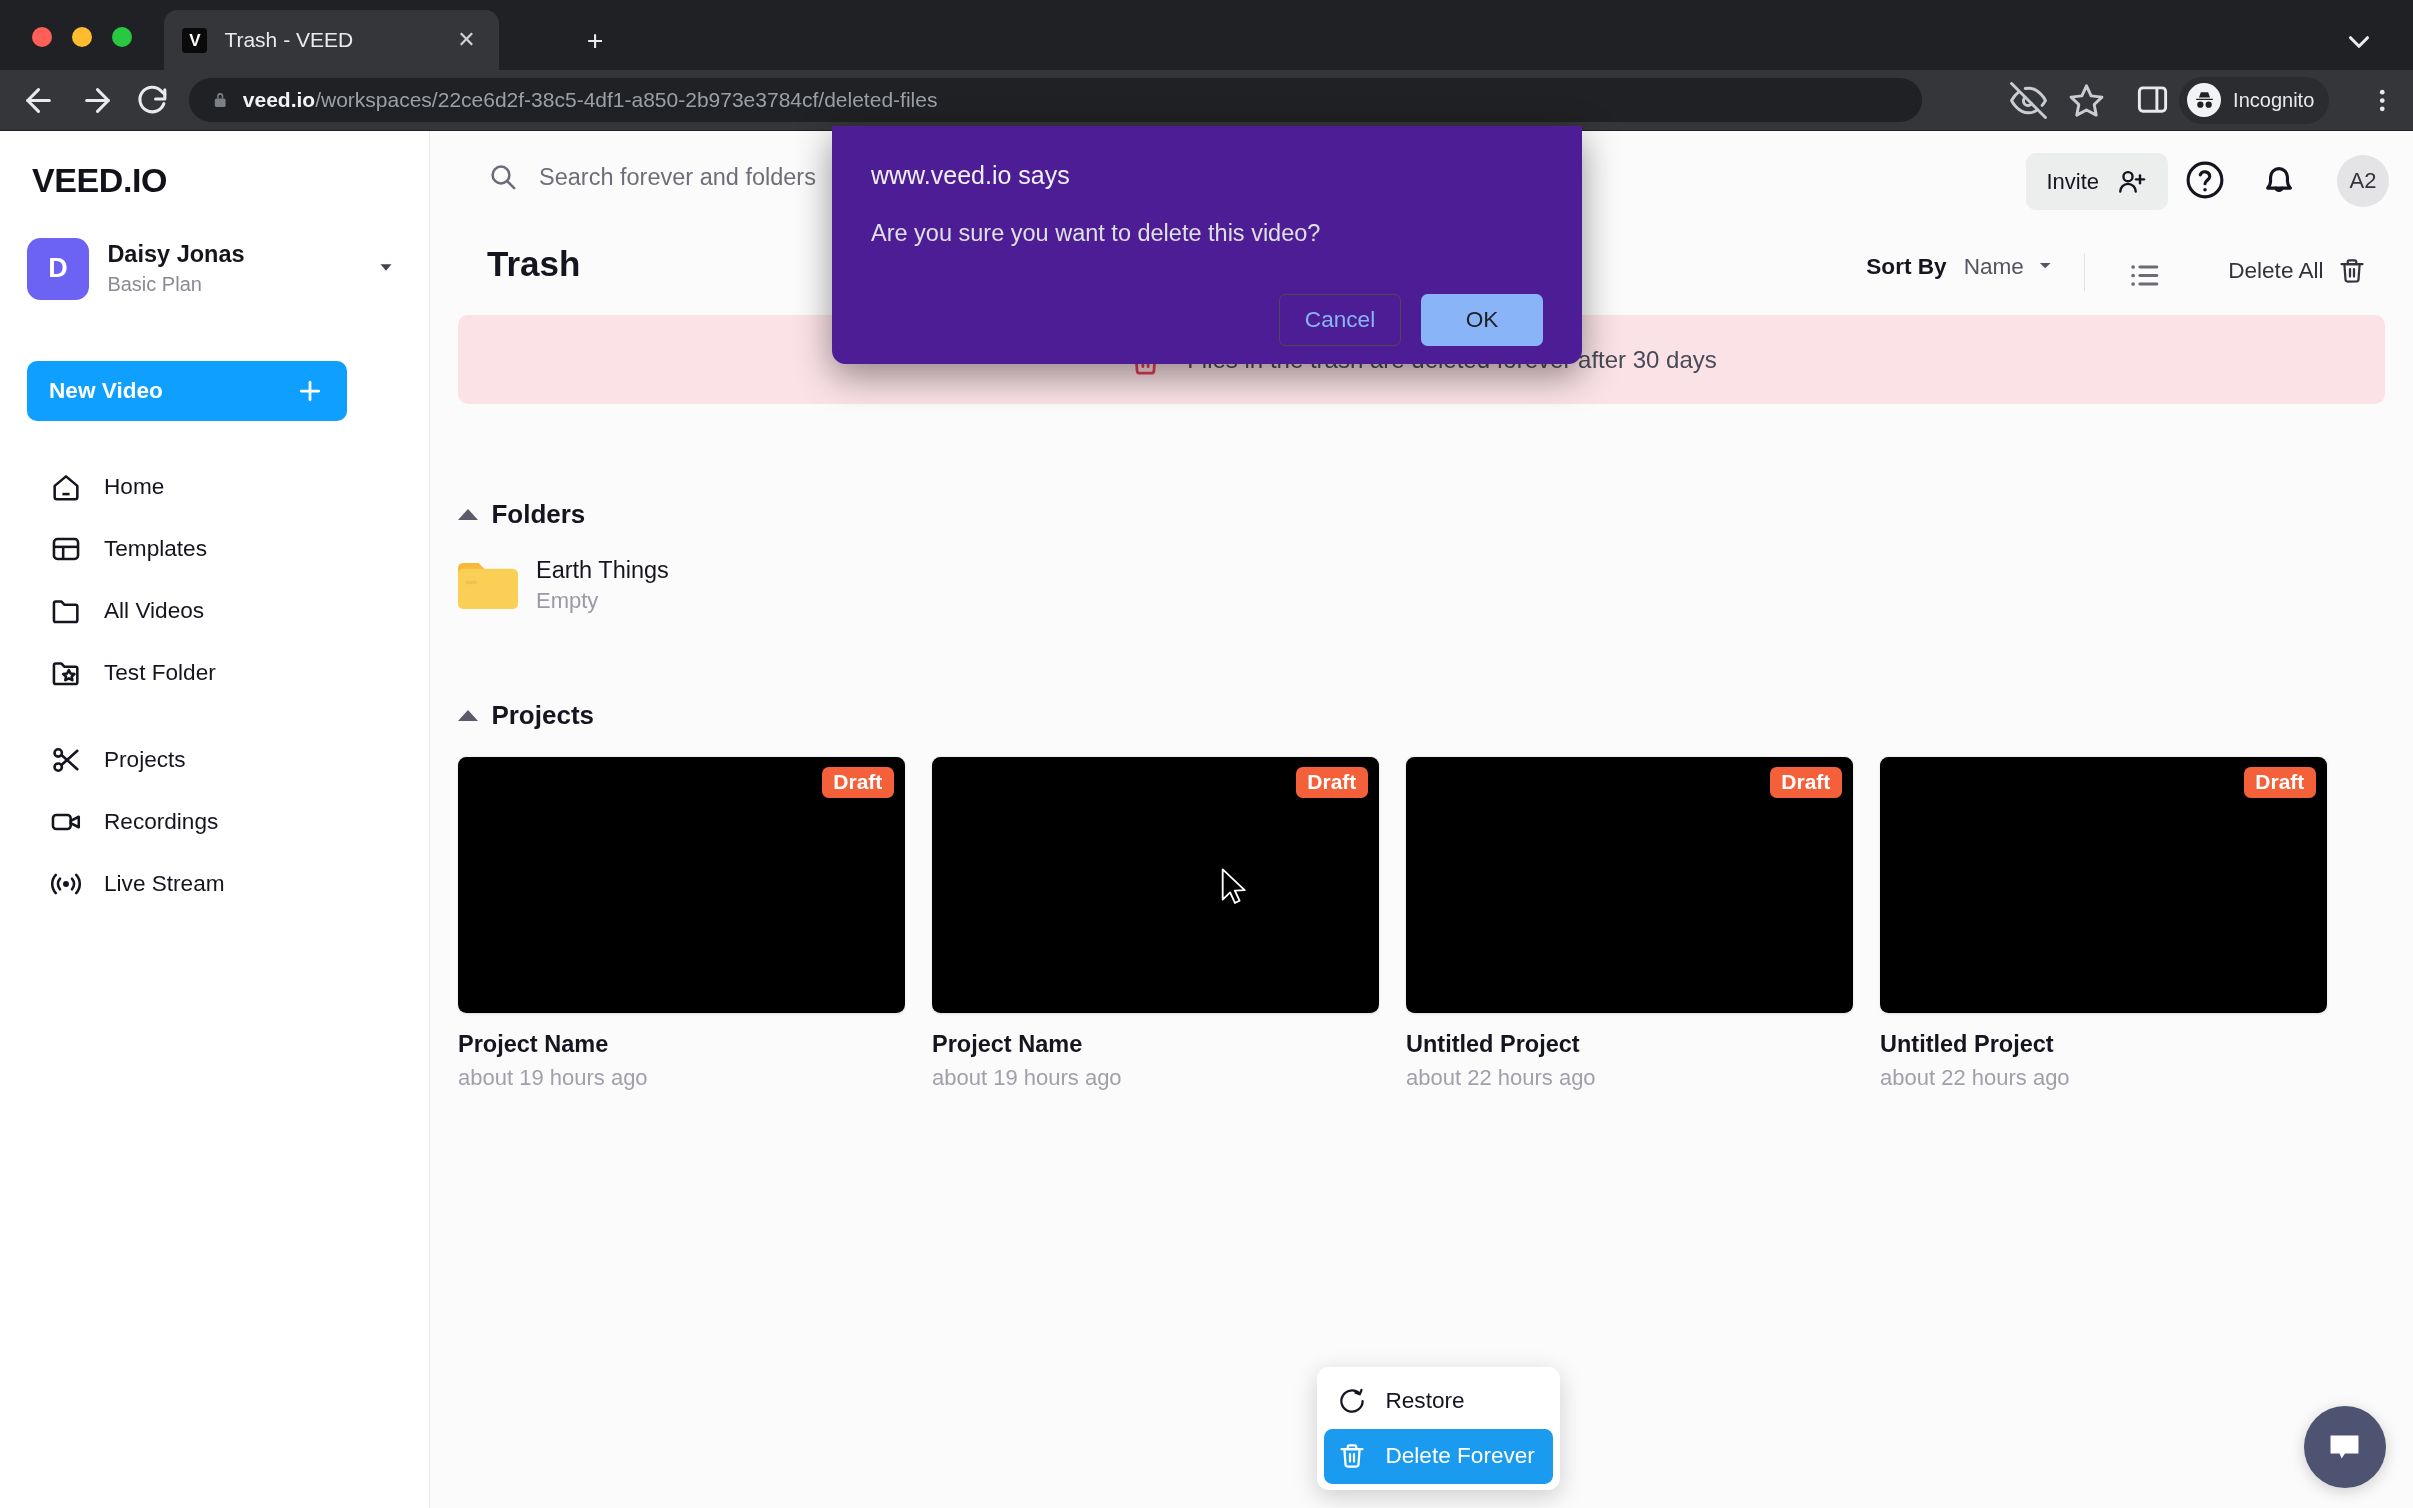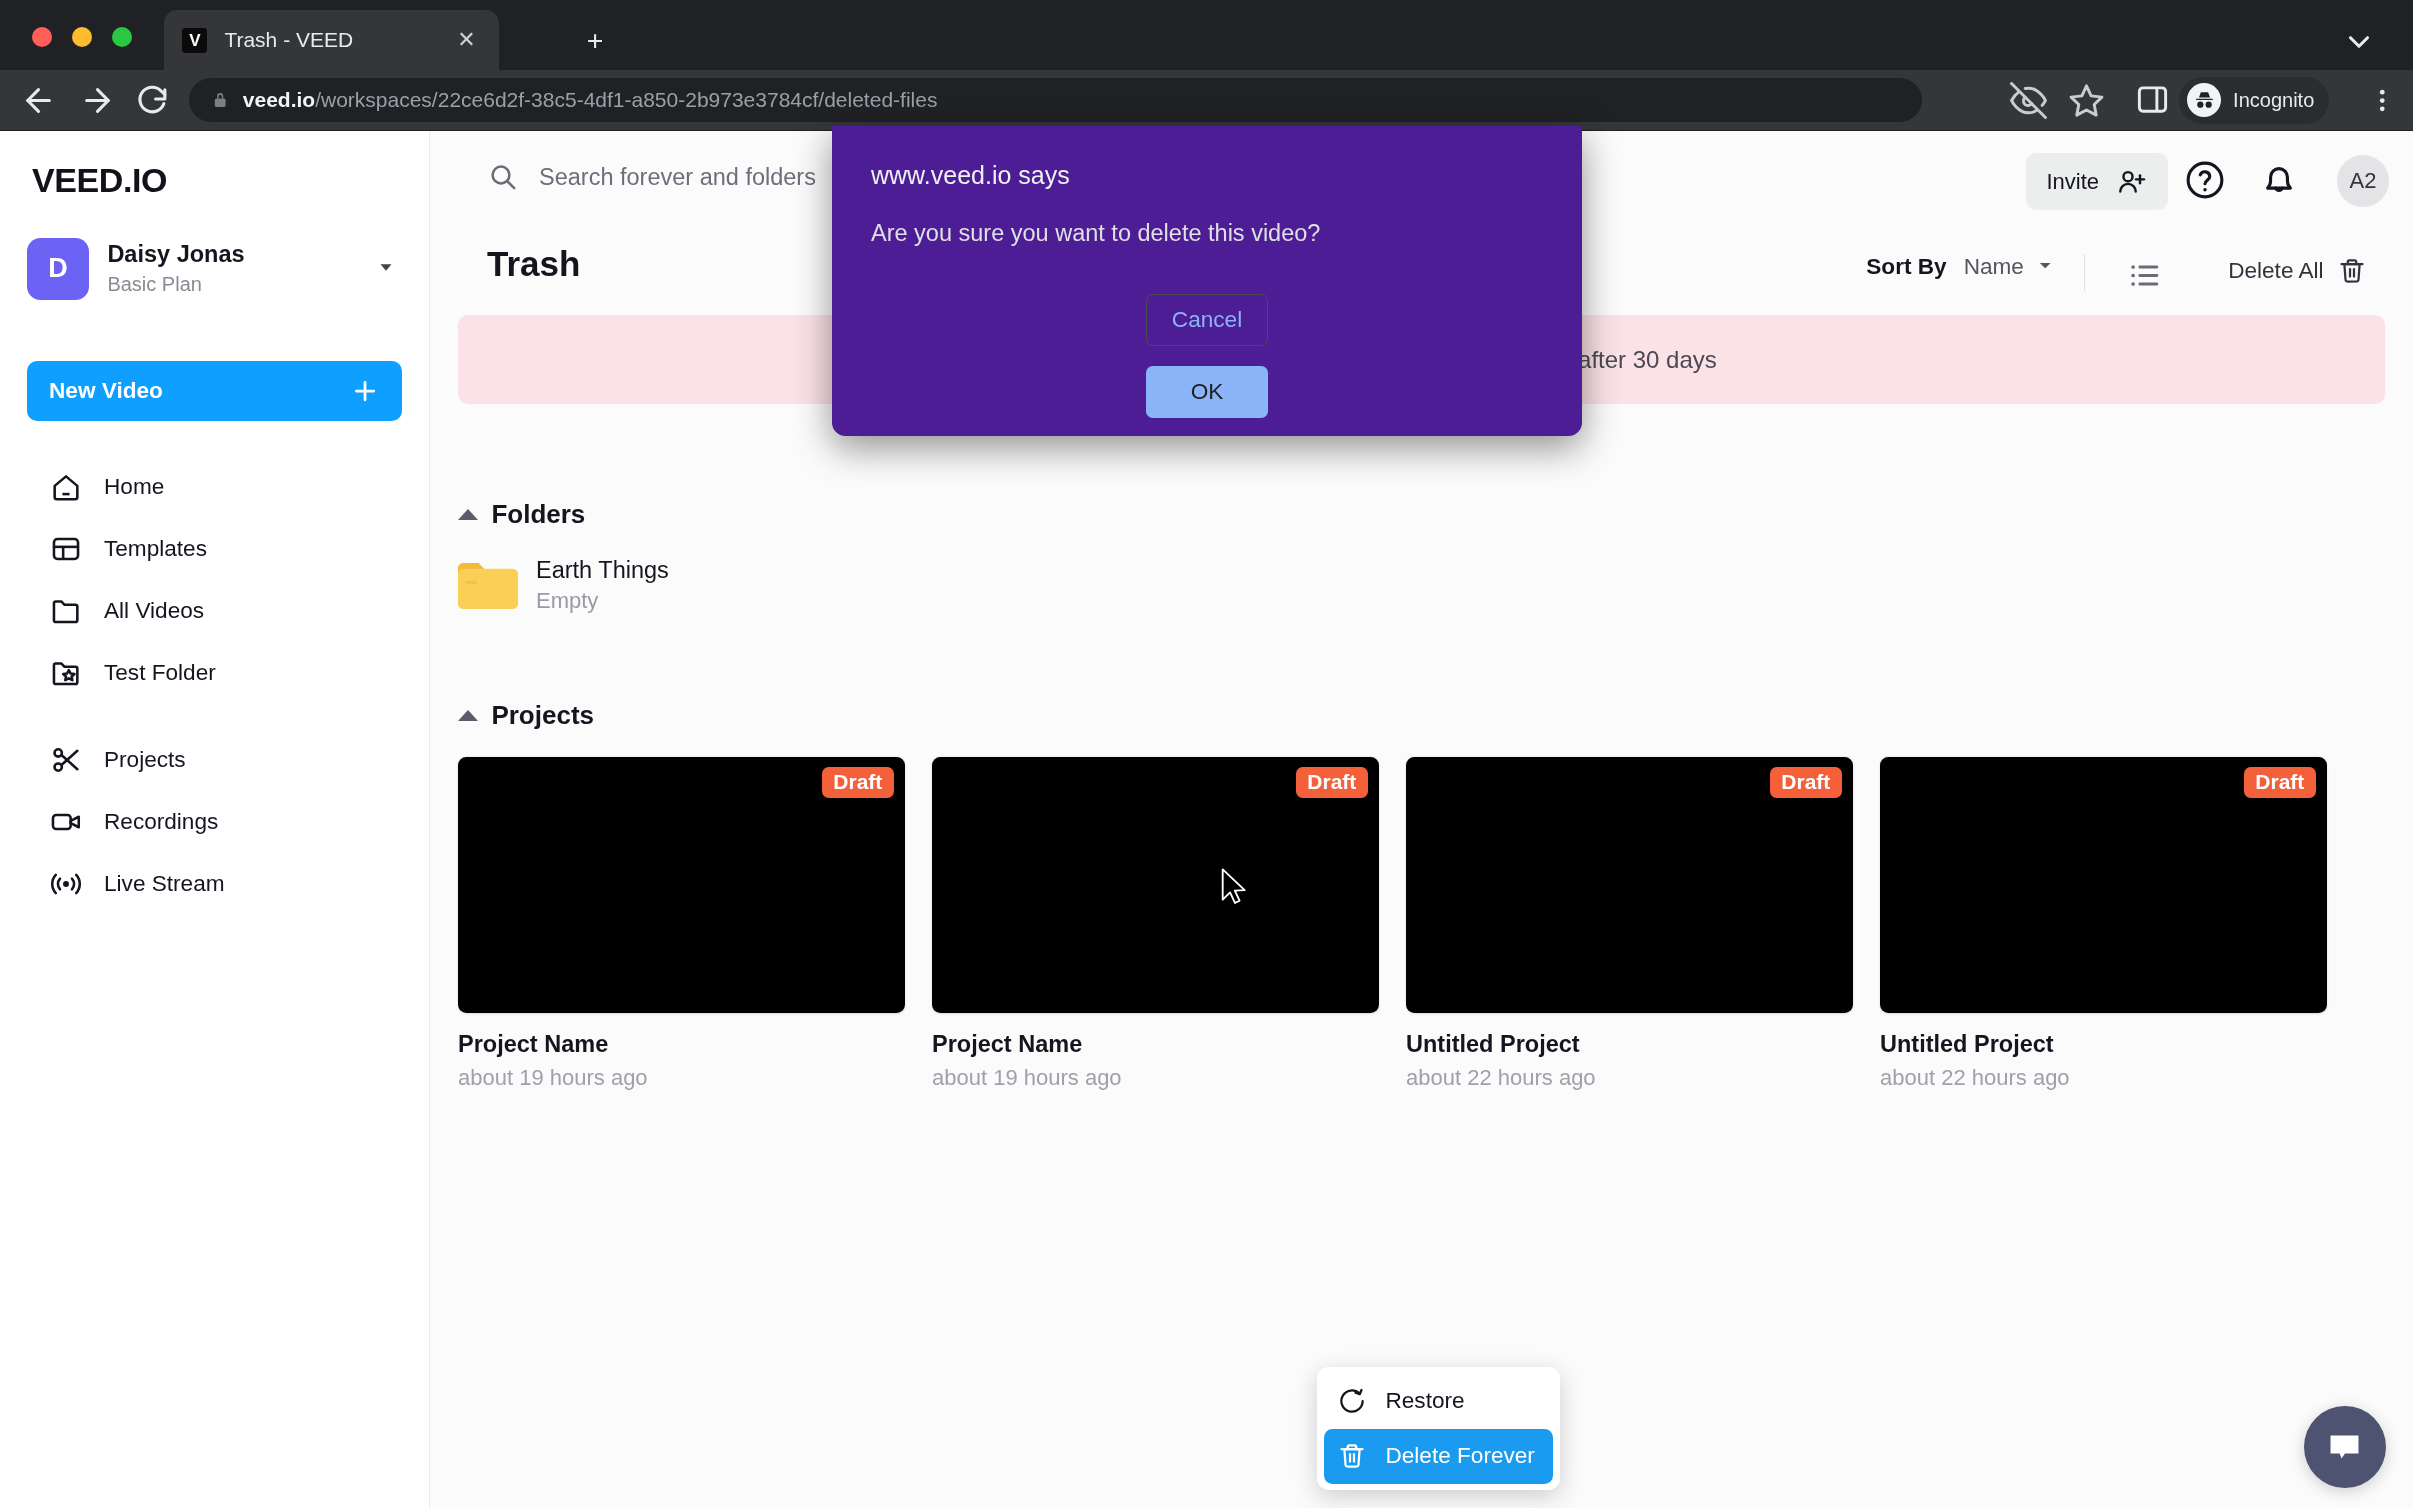--- a/index.html
+++ b/index.html
@@ -70,21 +70,21 @@
   .account { position:absolute; left:27px; top:99px; width:375px; height:77px;
     display:flex; align-items:center; border-radius:11.7px; }
   .acct-avatar { width:62px; height:62px; border-radius:13.4px; background:#6c63f5; color:#fff;
     font-size:27px; font-weight:700; display:flex; align-items:center; justify-content:center;
     flex:0 0 auto; }
   .acct-text { margin-left:18.4px; flex:1 1 auto; }
   .acct-name { font-size:23.5px; font-weight:700; color:#15151f; line-height:1.22; }
   .acct-plan { font-size:20px; color:#8a8a95; line-height:1.3; margin-top:1.7px; }
   .acct-caret { width:22px; color:#44444f; flex:0 0 auto; margin-right:5px; }
 
-  .newvideo { position:absolute; left:27px; top:230px; width:375px; height:60px;
+  .newvideo { position:absolute; left:27px; top:230px; width:320px; height:60px;
     background:#0e9fff; border-radius:10px; color:#fff; display:flex; align-items:center;
     padding:0 22px; }
   .newvideo span { font-size:22.6px; font-weight:700; flex:1 1 auto; }
 
   .nav { position:absolute; left:27px; top:325px; width:375px; }
   .navitem { height:62px; display:flex; align-items:center; padding:0 20px; border-radius:10px; }
   .navitem .ico { width:37px; height:37px; flex:0 0 auto; color:#15151f; display:flex;
     align-items:center; justify-content:center; }
   .navitem .lbl { margin-left:20px; font-size:22.6px; color:#15151f; flex:1 1 auto; }
   .navsep { height:25px; }
@@ -170,21 +170,21 @@
   
   .alert-backdrop { position:absolute; left:0; top:0; width:2413px; height:1508px; }
   .alert {
     position:absolute; left:832px; top:126px; width:750px;
     background:#4c1d95; border-radius:0 0 13.4px 13.4px;
     box-shadow:0 11.7px 37px rgba(0,0,0,.42);
     padding:35px 39px 18px 39px;
   }
   .alert-title { font-size:25px; color:#f0f1f2; font-weight:400; }
   .alert-msg { font-size:23.5px; color:#dfe0e2; margin-top:30px; }
-  .alert-actions { display:flex; justify-content:flex-end; align-items:center; gap:20px; margin-top:47px;flex-direction:column; }
+  .alert-actions { display:flex; justify-content:flex-end; align-items:center; gap:20px; margin-top:47px; }
   .btn-cancel { height:52px; min-width:122px; border:0.8px solid #4a4b4f; border-radius:6.7px;
     background:transparent; color:#8ab4f8; font-size:22.6px; display:flex; align-items:center;
     justify-content:center; padding:0 22px; font-family:"Liberation Sans", sans-serif; }
   .btn-ok { height:52px; min-width:122px; border:none; border-radius:6.7px; background:#8ab4f8;
     color:#202124; font-size:22.6px; font-weight:500; display:flex; align-items:center;
     justify-content:center; padding:0 22px; font-family:"Liberation Sans", sans-serif; }
 </style>
 </head>
 <body>
 

